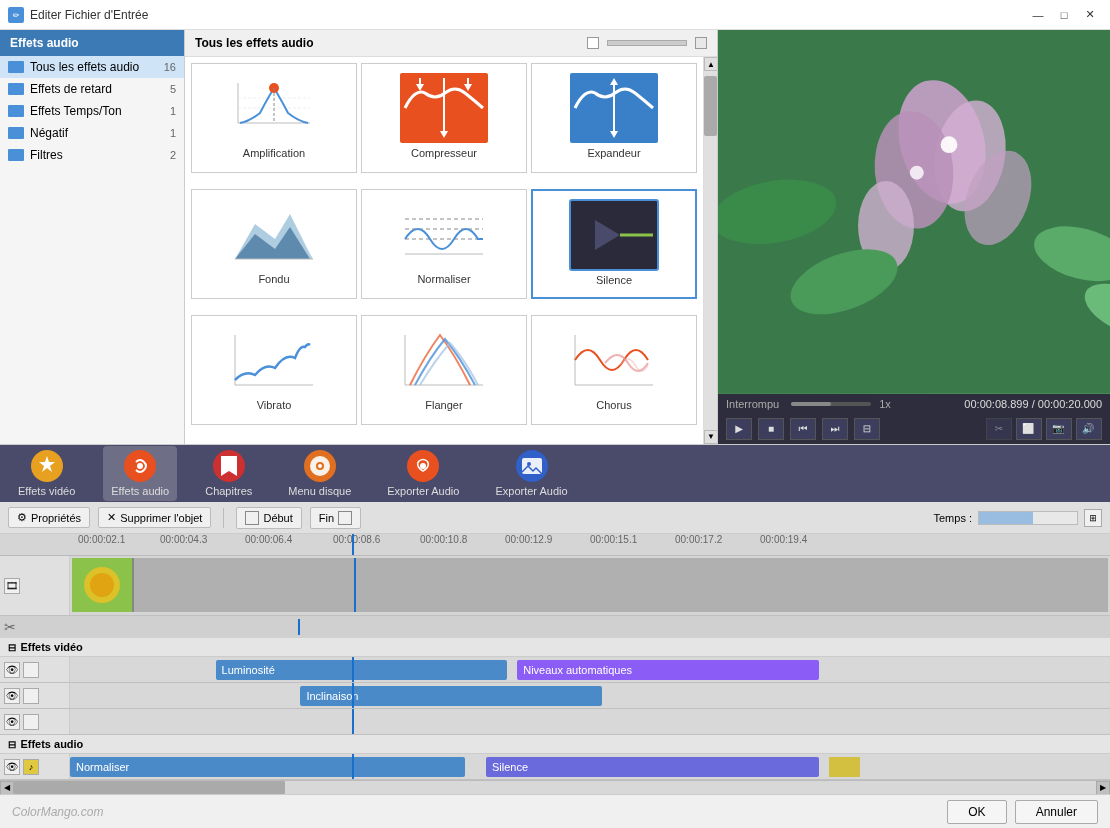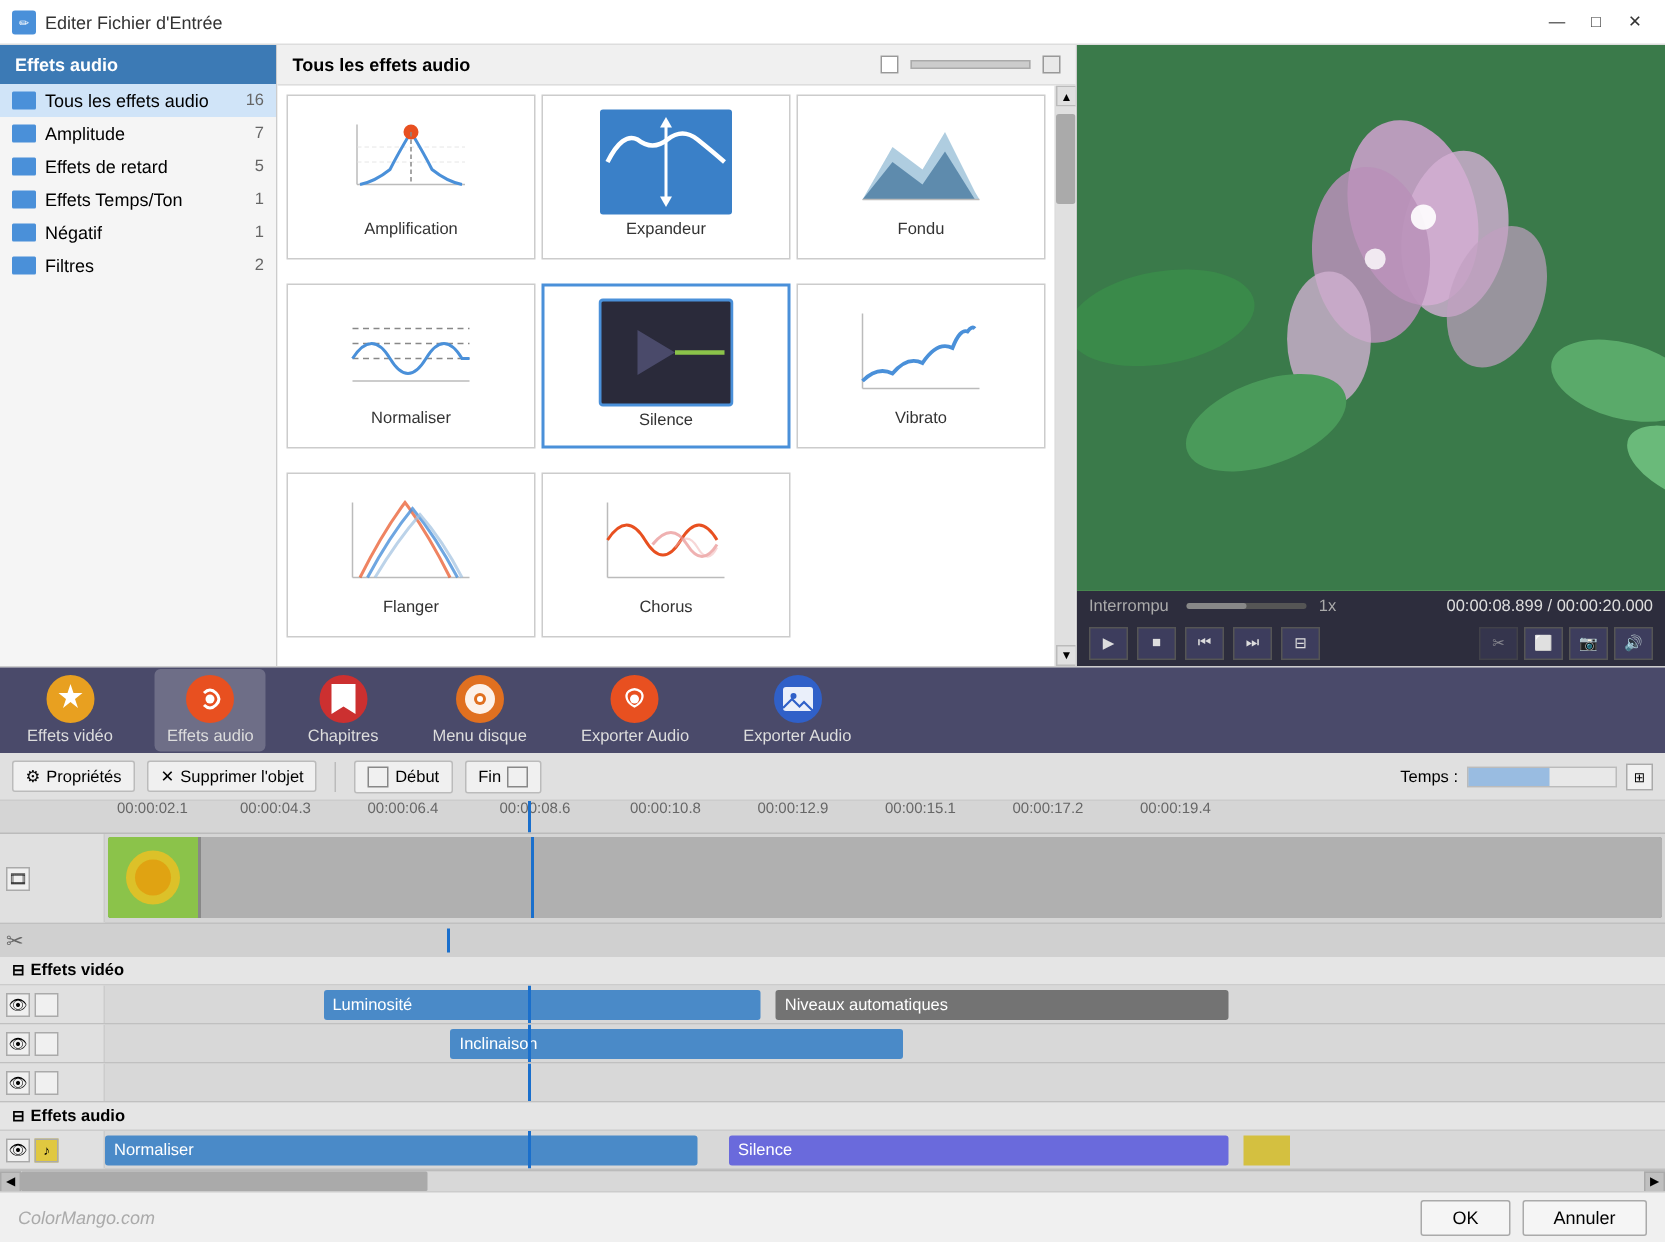--- a/index.html
+++ b/index.html
@@ -426,25 +426,20 @@
 
     <div class="left-panel">
       <div class="left-panel-header">Effets audio</div>
       <div class="sidebar-item active">
         <div class="sidebar-item-folder"></div>
         <span class="sidebar-item-label">Tous les effets audio</span>
         <span class="sidebar-item-count">16</span>
       </div>
       <div class="sidebar-item">
         <div class="sidebar-item-folder"></div>
-        <span class="sidebar-item-label">Amplitude</span>
-        <span class="sidebar-item-count">7</span>
-      </div>
-      <div class="sidebar-item">
-        <div class="sidebar-item-folder"></div>
         <span class="sidebar-item-label">Effets de retard</span>
         <span class="sidebar-item-count">5</span>
       </div>
       <div class="sidebar-item">
         <div class="sidebar-item-folder"></div>
         <span class="sidebar-item-label">Effets Temps/Ton</span>
         <span class="sidebar-item-count">1</span>
       </div>
       <div class="sidebar-item">
         <div class="sidebar-item-folder"></div>
@@ -480,20 +475,37 @@
                 <path d="M 10 50 Q 20 48 30 40 Q 35 30 44 15 Q 53 30 58 40 Q 68 48 78 50" stroke="#4a90d9" stroke-width="2" fill="none"></path>
 
                 <circle cx="44" cy="15" r="5" fill="#e85020"></circle>
 
                 <line x1="44" y1="15" x2="44" y2="50" stroke="#888" stroke-width="1" stroke-dasharray="3,2"></line>
               </svg>
             </div>
             <span class="effect-label">Amplification</span>
           </div>
 
+          <div class="effect-card">
+            <div class="effect-icon">
+              <svg width="88" height="70" viewBox="0 0 88 70">
+                <rect width="88" height="70" fill="#e85020" rx="2"></rect>
+
+                <path d="M 5 35 Q 15 15 25 20 Q 35 28 45 20 Q 55 12 65 20 Q 75 28 83 35" stroke="white" stroke-width="3" fill="none"></path>
+
+                <line x1="44" y1="5" x2="44" y2="62" stroke="white" stroke-width="2"></line>
+                <polygon points="44,65 40,58 48,58" fill="white"></polygon>
+                <line x1="20" y1="5" x2="20" y2="15" stroke="white" stroke-width="2"></line>
+                <polygon points="20,18 16,11 24,11" fill="white"></polygon>
+                <line x1="68" y1="5" x2="68" y2="15" stroke="white" stroke-width="2"></line>
+                <polygon points="68,18 64,11 72,11" fill="white"></polygon>
+              </svg>
+            </div>
+            <span class="effect-label">Compresseur</span>
+          </div>
 
           <div class="effect-card">
             <div class="effect-icon">
               <svg width="88" height="70" viewBox="0 0 88 70">
                 <rect width="88" height="70" fill="#3a80c8" rx="2"></rect>
 
                 <path d="M 5 35 Q 15 15 25 20 Q 35 28 45 20 Q 55 12 65 20 Q 75 28 83 35" stroke="white" stroke-width="3" fill="none"></path>
 
                 <line x1="44" y1="8" x2="44" y2="62" stroke="white" stroke-width="2"></line>
                 <polygon points="44,5 40,12 48,12" fill="white"></polygon>
@@ -806,21 +818,21 @@
           <span>Effets vidéo</span>
         </div>
 
         <div class="timeline-row" style="height:26px;">
           <div class="timeline-controls">
             <div style="width:16px;height:16px;border:1px solid #aaa;background:#f0f0f0;display:flex;align-items:center;justify-content:center;font-size:10px;">👁</div>
             <div style="width:16px;height:16px;border:1px solid #aaa;background:#f0f0f0;"></div>
           </div>
           <div class="timeline-content" style="position:relative;height:100%;">
             <div class="effect-track" style="left:14%;width:28%;top:3px;background:#4a8ac8;">Luminosité</div>
-            <div class="effect-track" style="left:43%;width:29%;top:3px;background:#737373;">Niveaux automatiques</div>
+            <div class="effect-track" style="left:43%;width:29%;top:3px;background:#8b5cf6;">Niveaux automatiques</div>
             <div style="position:absolute;left:282px;top:0;bottom:0;width:2px;background:#1a6fcc;z-index:10;"></div>
           </div>
         </div>
 
         <div class="timeline-row" style="height:26px;">
           <div class="timeline-controls">
             <div style="width:16px;height:16px;border:1px solid #aaa;background:#f0f0f0;display:flex;align-items:center;justify-content:center;font-size:10px;">👁</div>
             <div style="width:16px;height:16px;border:1px solid #aaa;background:#f0f0f0;"></div>
           </div>
           <div class="timeline-content" style="position:relative;height:100%;">

